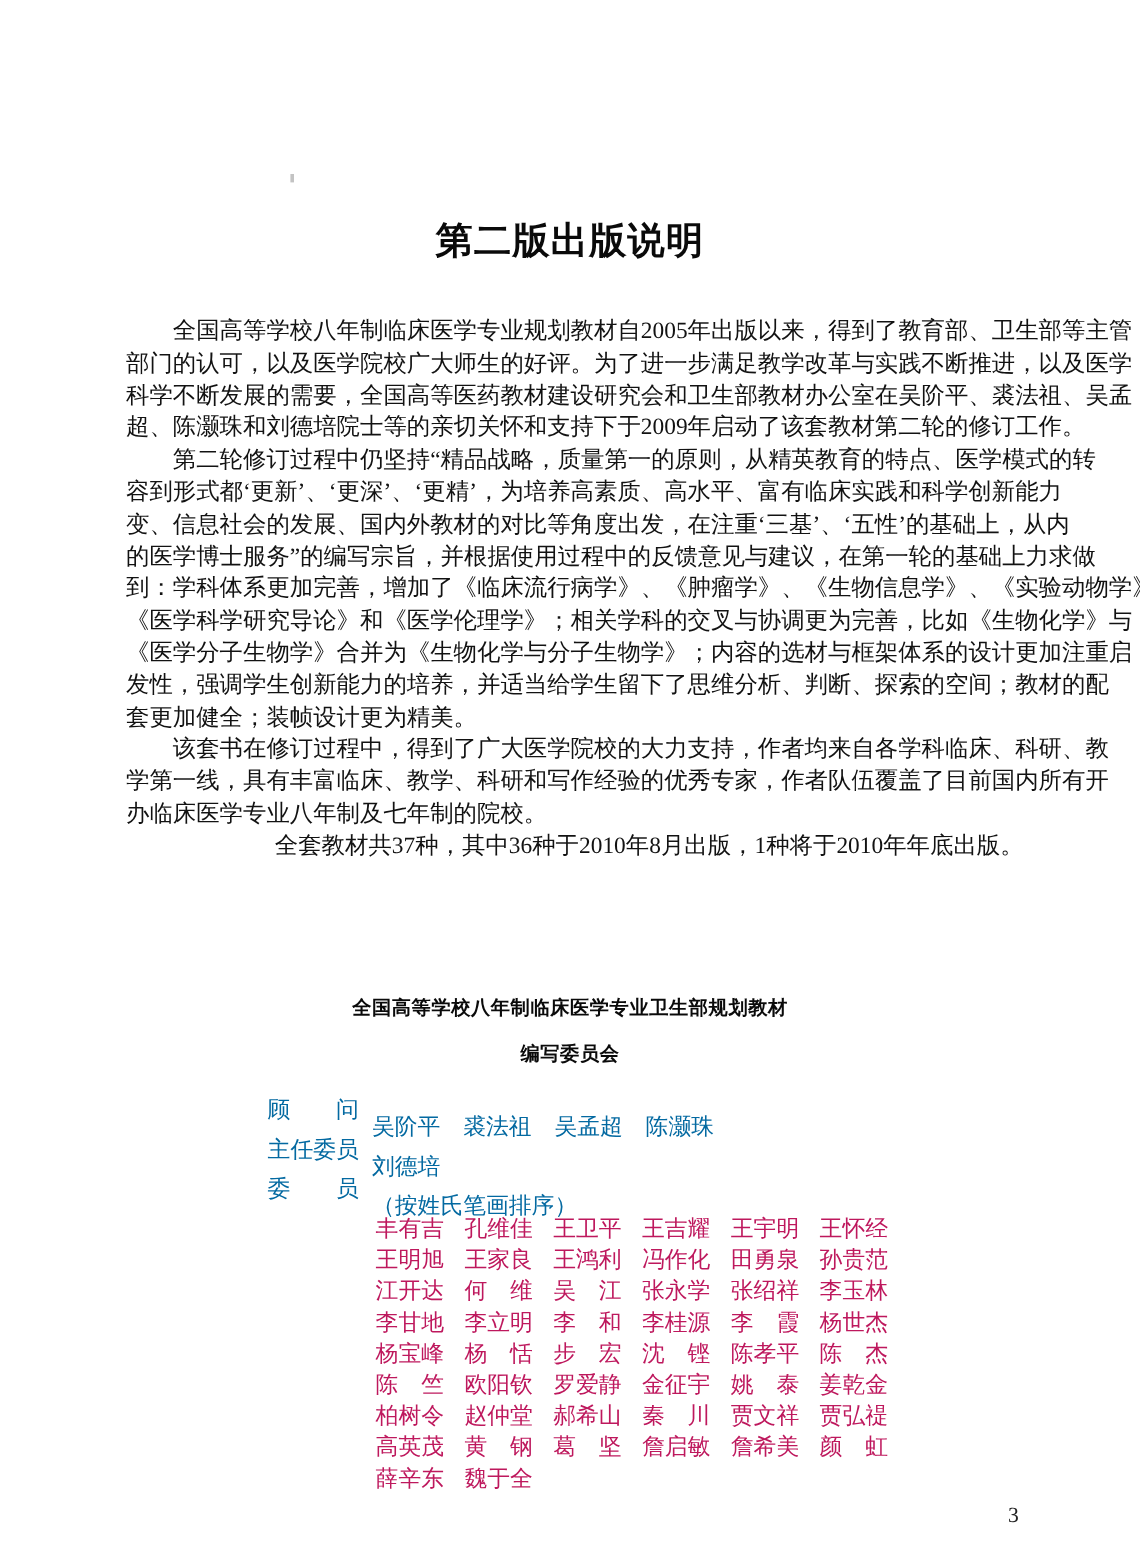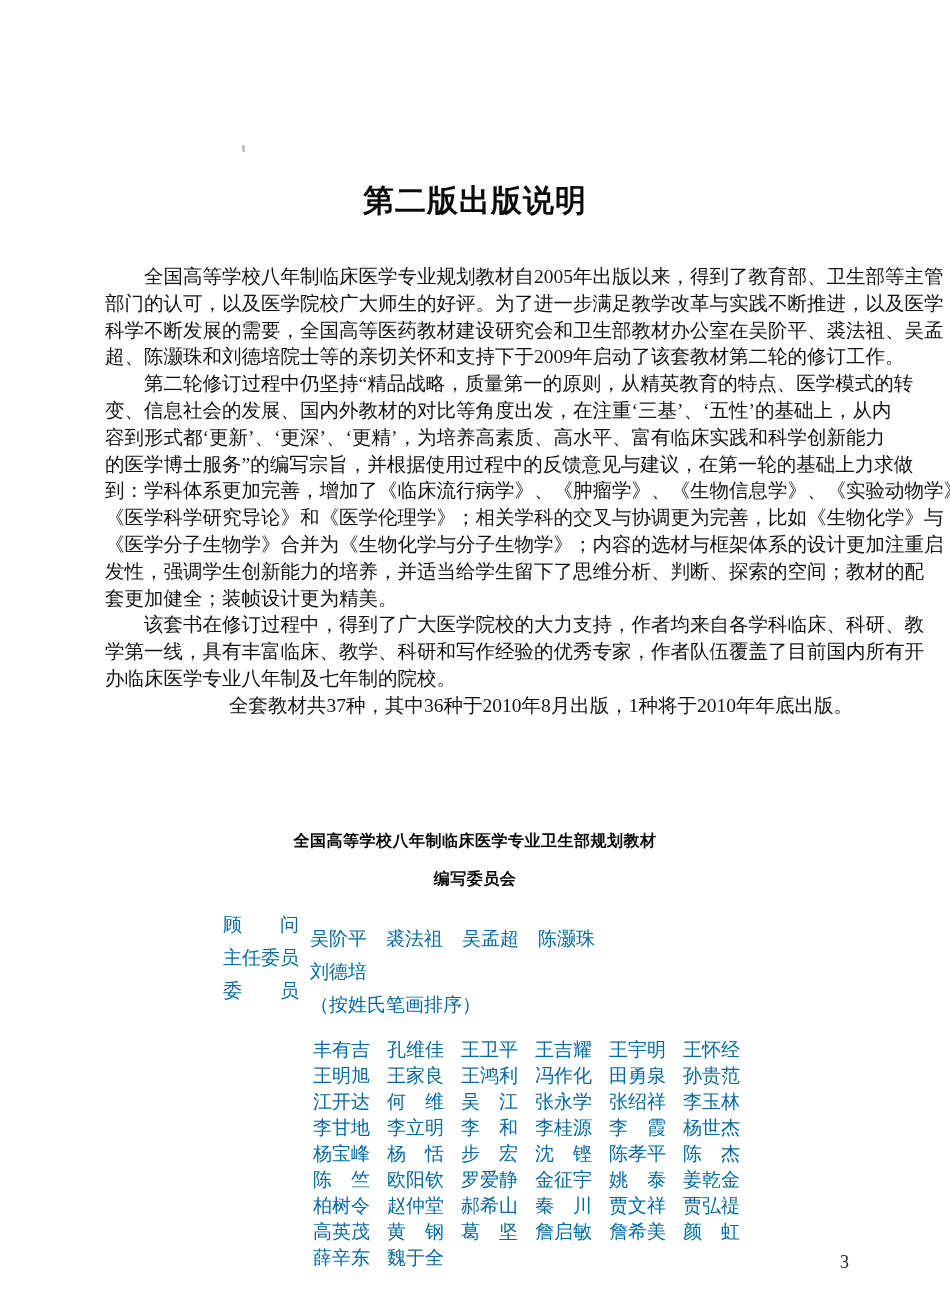--- a/index.html
+++ b/index.html
@@ -56,29 +56,29 @@
     font-family: "Liberation Sans", "DejaVu Sans", sans-serif;
     font-size: 19px;
     color: #0369a1;
   }
   .role-row { height: 33px; display: flex; align-items: center; }
   .role-label { display: inline-block; width: 76px; white-space: nowrap; }
   .role-value { margin-left: 11px; white-space: nowrap; margin-top: 29px; }
 
   .members {
     position: absolute;
-    top: 1040px;
+    top: 1015px;
     left: 313px;
     display: grid;
     grid-template-columns: repeat(6, 57px);
     column-gap: 17px;
     row-gap: 7px;
     font-size: 19px;
     line-height: 19px;
-    color: #0369a1;
+    color: #be185d;
   }
   .member { white-space: nowrap; }
 
   .page-number {
     position: absolute;
     top: 1252px;
     left: 840px;
     font-size: 18px;
     color: #222;
   }
@@ -102,22 +102,22 @@
 
   <div class="body-text">
     <div class="para">
       <div class="line first">全国高等学校八年制临床医学专业规划教材自2005年出版以来，得到了教育部、卫生部等主管</div>
       <div class="line">部门的认可，以及医学院校广大师生的好评。为了进一步满足教学改革与实践不断推进，以及医学</div>
       <div class="line">科学不断发展的需要，全国高等医药教材建设研究会和卫生部教材办公室在吴阶平、裘法祖、吴孟</div>
       <div class="line">超、陈灏珠和刘德培院士等的亲切关怀和支持下于2009年启动了该套教材第二轮的修订工作。</div>
     </div>
     <div class="para">
       <div class="line first">第二轮修订过程中仍坚持“精品战略，质量第一的原则，从精英教育的特点、医学模式的转</div>
+      <div class="line">容到形式都‘更新’、‘更深’、‘更精’，为培养高素质、高水平、富有临床实践和科学创新能力</div>
       <div class="line">变、信息社会的发展、国内外教材的对比等角度出发，在注重‘三基’、‘五性’的基础上，从内</div>
-      <div class="line">容到形式都‘更新’、‘更深’、‘更精’，为培养高素质、高水平、富有临床实践和科学创新能力</div>
       <div class="line">的医学博士服务”的编写宗旨，并根据使用过程中的反馈意见与建议，在第一轮的基础上力求做</div>
       <div class="line">到：学科体系更加完善，增加了《临床流行病学》、《肿瘤学》、《生物信息学》、《实验动物学》、</div>
       <div class="line">《医学科学研究导论》和《医学伦理学》；相关学科的交叉与协调更为完善，比如《生物化学》与</div>
       <div class="line">《医学分子生物学》合并为《生物化学与分子生物学》；内容的选材与框架体系的设计更加注重启</div>
       <div class="line">发性，强调学生创新能力的培养，并适当给学生留下了思维分析、判断、探索的空间；教材的配</div>
       <div class="line">套更加健全；装帧设计更为精美。</div>
     </div>
     <div class="para">
       <div class="line first">该套书在修订过程中，得到了广大医学院校的大力支持，作者均来自各学科临床、科研、教</div>
       <div class="line">学第一线，具有丰富临床、教学、科研和写作经验的优秀专家，作者队伍覆盖了目前国内所有开</div>

